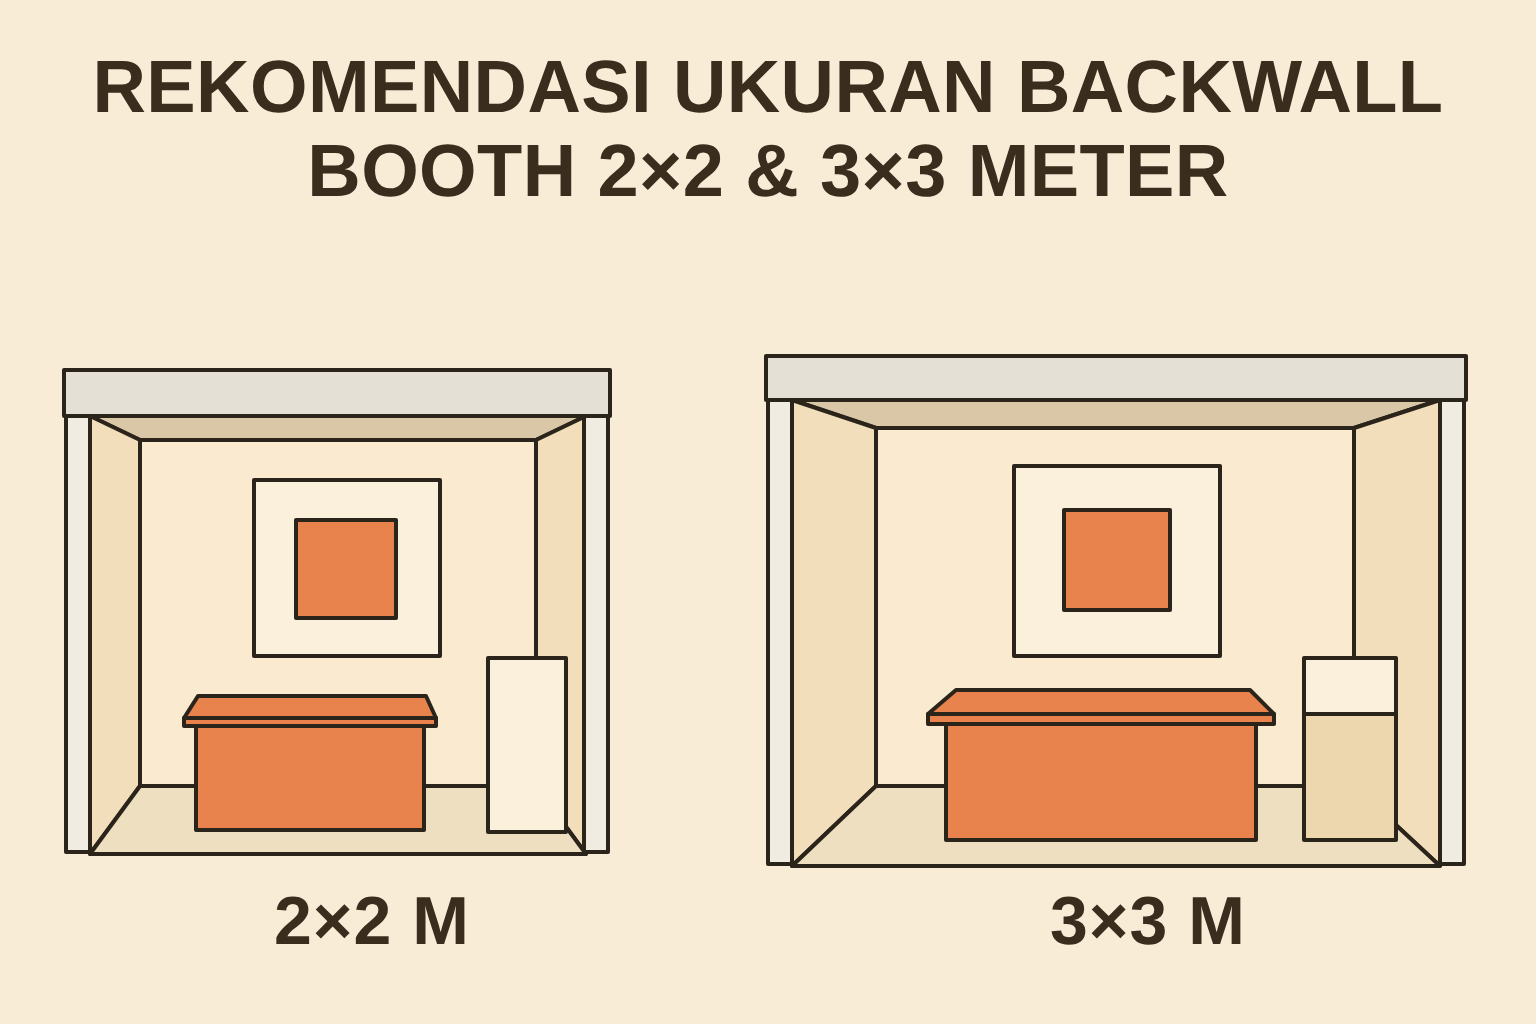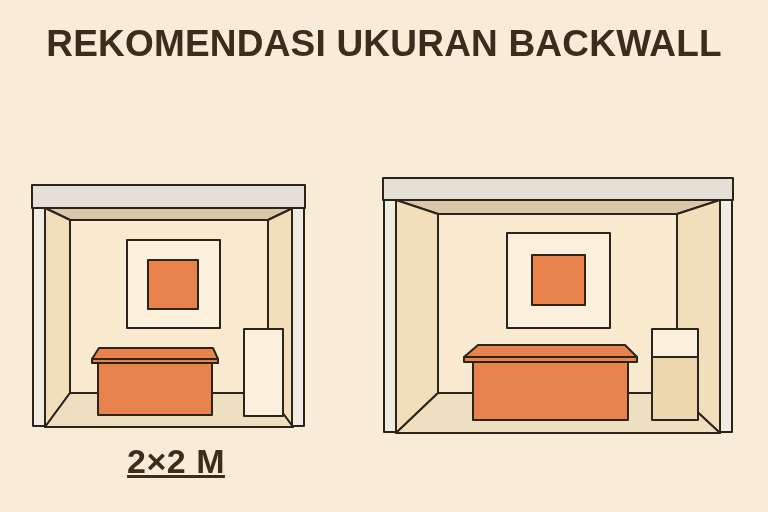--- a/index.html
+++ b/index.html
@@ -37,21 +37,21 @@
   .booth-label {
     position: absolute;
     top: 442px;
     transform: translateX(-50%);
     color: var(--text, #3a2d1e);
     font-weight: 700;
     font-size: 34px;
     letter-spacing: 0.5px;
     white-space: nowrap;
   }
-  .booth-label.left  { left: 176px; text-decoration: underline; }
+  .booth-label.left  { left: 186px; }
   .booth-label.right { left: 574px; }
 
   
   .sh { stroke: var(--outline, #2b241b); stroke-width: 2; stroke-linejoin: round; }
   .f-fascia   { fill: var(--fascia, #e5e0d6); }
   .f-pillar   { fill: var(--pillar, #f1ece2); }
   .f-ceiling  { fill: var(--ceiling, #d9c7a7); }
   .f-sidewall { fill: var(--side-wall, #f2deba); }
   .f-backwall { fill: var(--back-wall, #f9ead0); }
   .f-floor    { fill: var(--floor, #efdfc1); }
@@ -60,20 +60,21 @@
   .f-cabtop   { fill: var(--cabinet-top, #faf0dc); }
   .f-cabbot   { fill: var(--cabinet-bottom, #ecd7af); }
 </style>
 </head>
 <body>
 
 <div class="canvas">
 
   <h1 class="title">
     <span class="line">REKOMENDASI UKURAN BACKWALL</span>
+    <span class="line">BOOTH 2×2 &amp; 3×3 METER</span>
   </h1>
 
   <svg class="booth-svg left" width="277" height="246" viewBox="-2 -2 277 246" aria-hidden="true">
 
     <polygon class="sh f-ceiling" points="13,23 261,23 236,35 38,35"></polygon>
     <rect class="sh f-backwall" x="38" y="35" width="198" height="173"></rect>
     <polygon class="sh f-sidewall" points="13,23 38,35 38,208 13,242"></polygon>
     <polygon class="sh f-sidewall" points="261,23 236,35 236,208 261,242"></polygon>
     <polygon class="sh f-floor" points="38,208 236,208 261,242 13,242"></polygon>
 
@@ -108,14 +109,15 @@
 
     <rect class="sh f-cabtop" x="269" y="151" width="46" height="28"></rect>
     <rect class="sh f-cabbot" x="269" y="179" width="46" height="63"></rect>
 
     <polygon class="sh f-orange" points="95,167 242,167 254,179 81,179"></polygon>
     <rect class="sh f-orange" x="81" y="179" width="173" height="5"></rect>
     <rect class="sh f-orange" x="90" y="184" width="155" height="58"></rect>
   </svg>
 
   <div class="booth-label left">2×2 M</div>
+  <div class="booth-label right">3×3 M</div>
 
 </div>
 
 </body></html>

